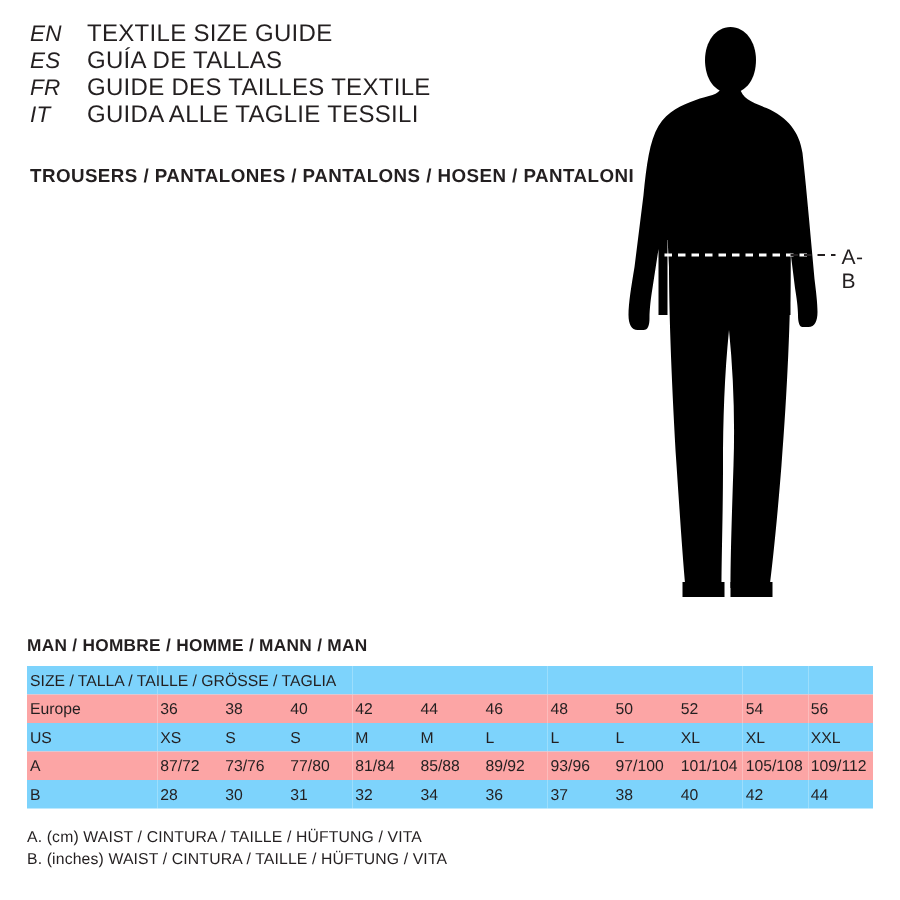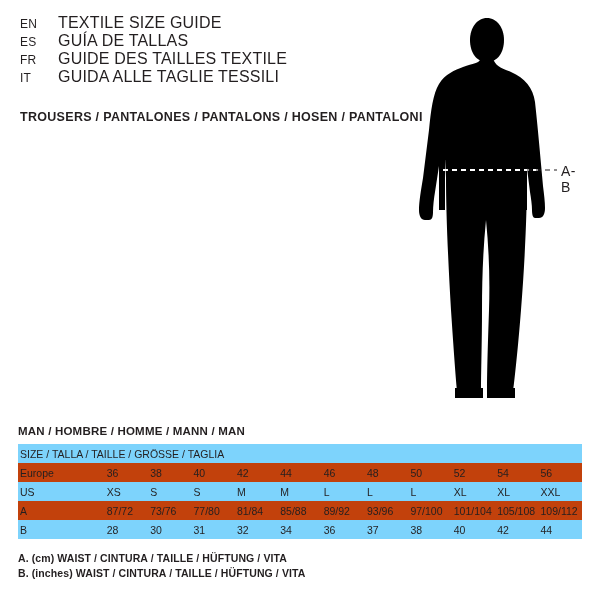--- a/index.html
+++ b/index.html
@@ -27,22 +27,23 @@
     top: 14px;
     width: 380px;
   }
   .lang-row {
     display: flex;
     align-items: baseline;
     height: 18px;
   }
   .lang-code {
     width: 38px;
-    font-size: 12px;
+    font-size: 15px;
     letter-spacing: 0.2px;
+    font-style: italic;
   }
   .lang-text {
     font-size: 16px;
     letter-spacing: 0.2px;
   }
 
   
   .category {
     position: absolute;
     left: 20px;
@@ -94,34 +95,34 @@
     font-size: 10.5px;
     padding: 2px 0 2px 2px;
     height: 15px;
     vertical-align: middle;
     white-space: nowrap;
   }
   table.size-table tr.shade td {
     background: #7dd3fc;
   }
   table.size-table tr.plain td {
-    background: #c2410c;
+    background: #fca5a5;
   }
   col.c-label { width: 86px; }
   col.c-val   { width: 43px; }
 
   .footnotes {
     position: absolute;
     left: 18px;
     top: 551px;
     width: 564px;
   }
   .footnote {
     font-size: 10.5px;
-    font-weight: bold;
+    font-weight: normal;
     letter-spacing: 0.1px;
     line-height: 15px;
   }
 </style>
 </head>
 <body>
 
 <div class="page">
 
   <div class="lang-block">

